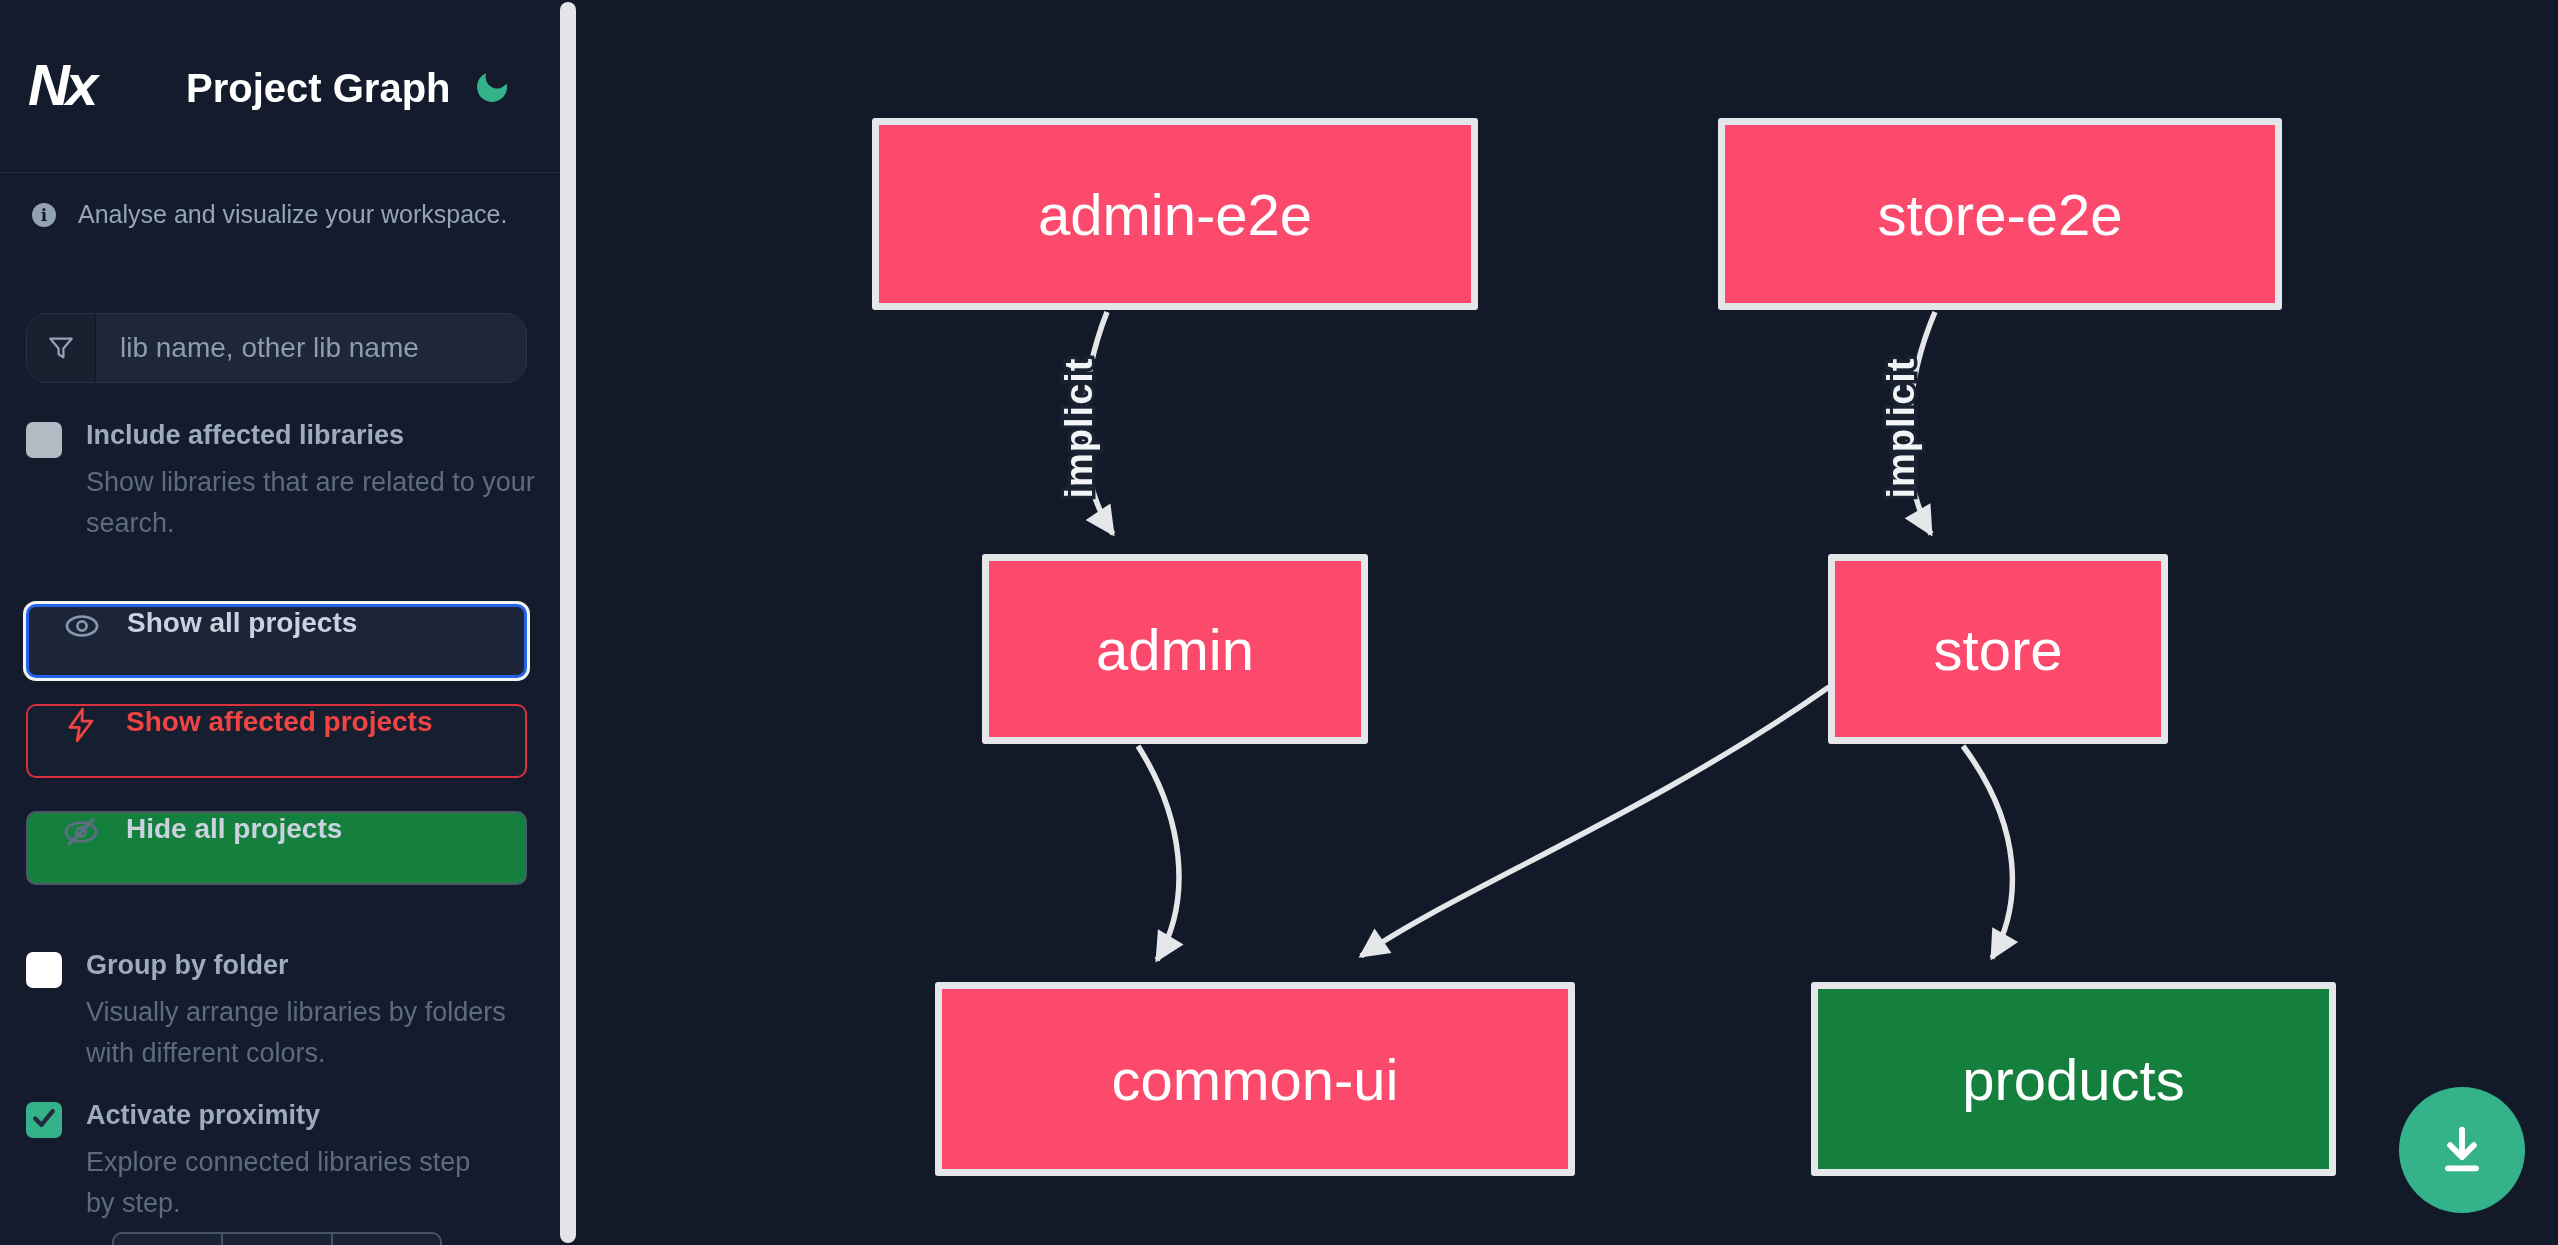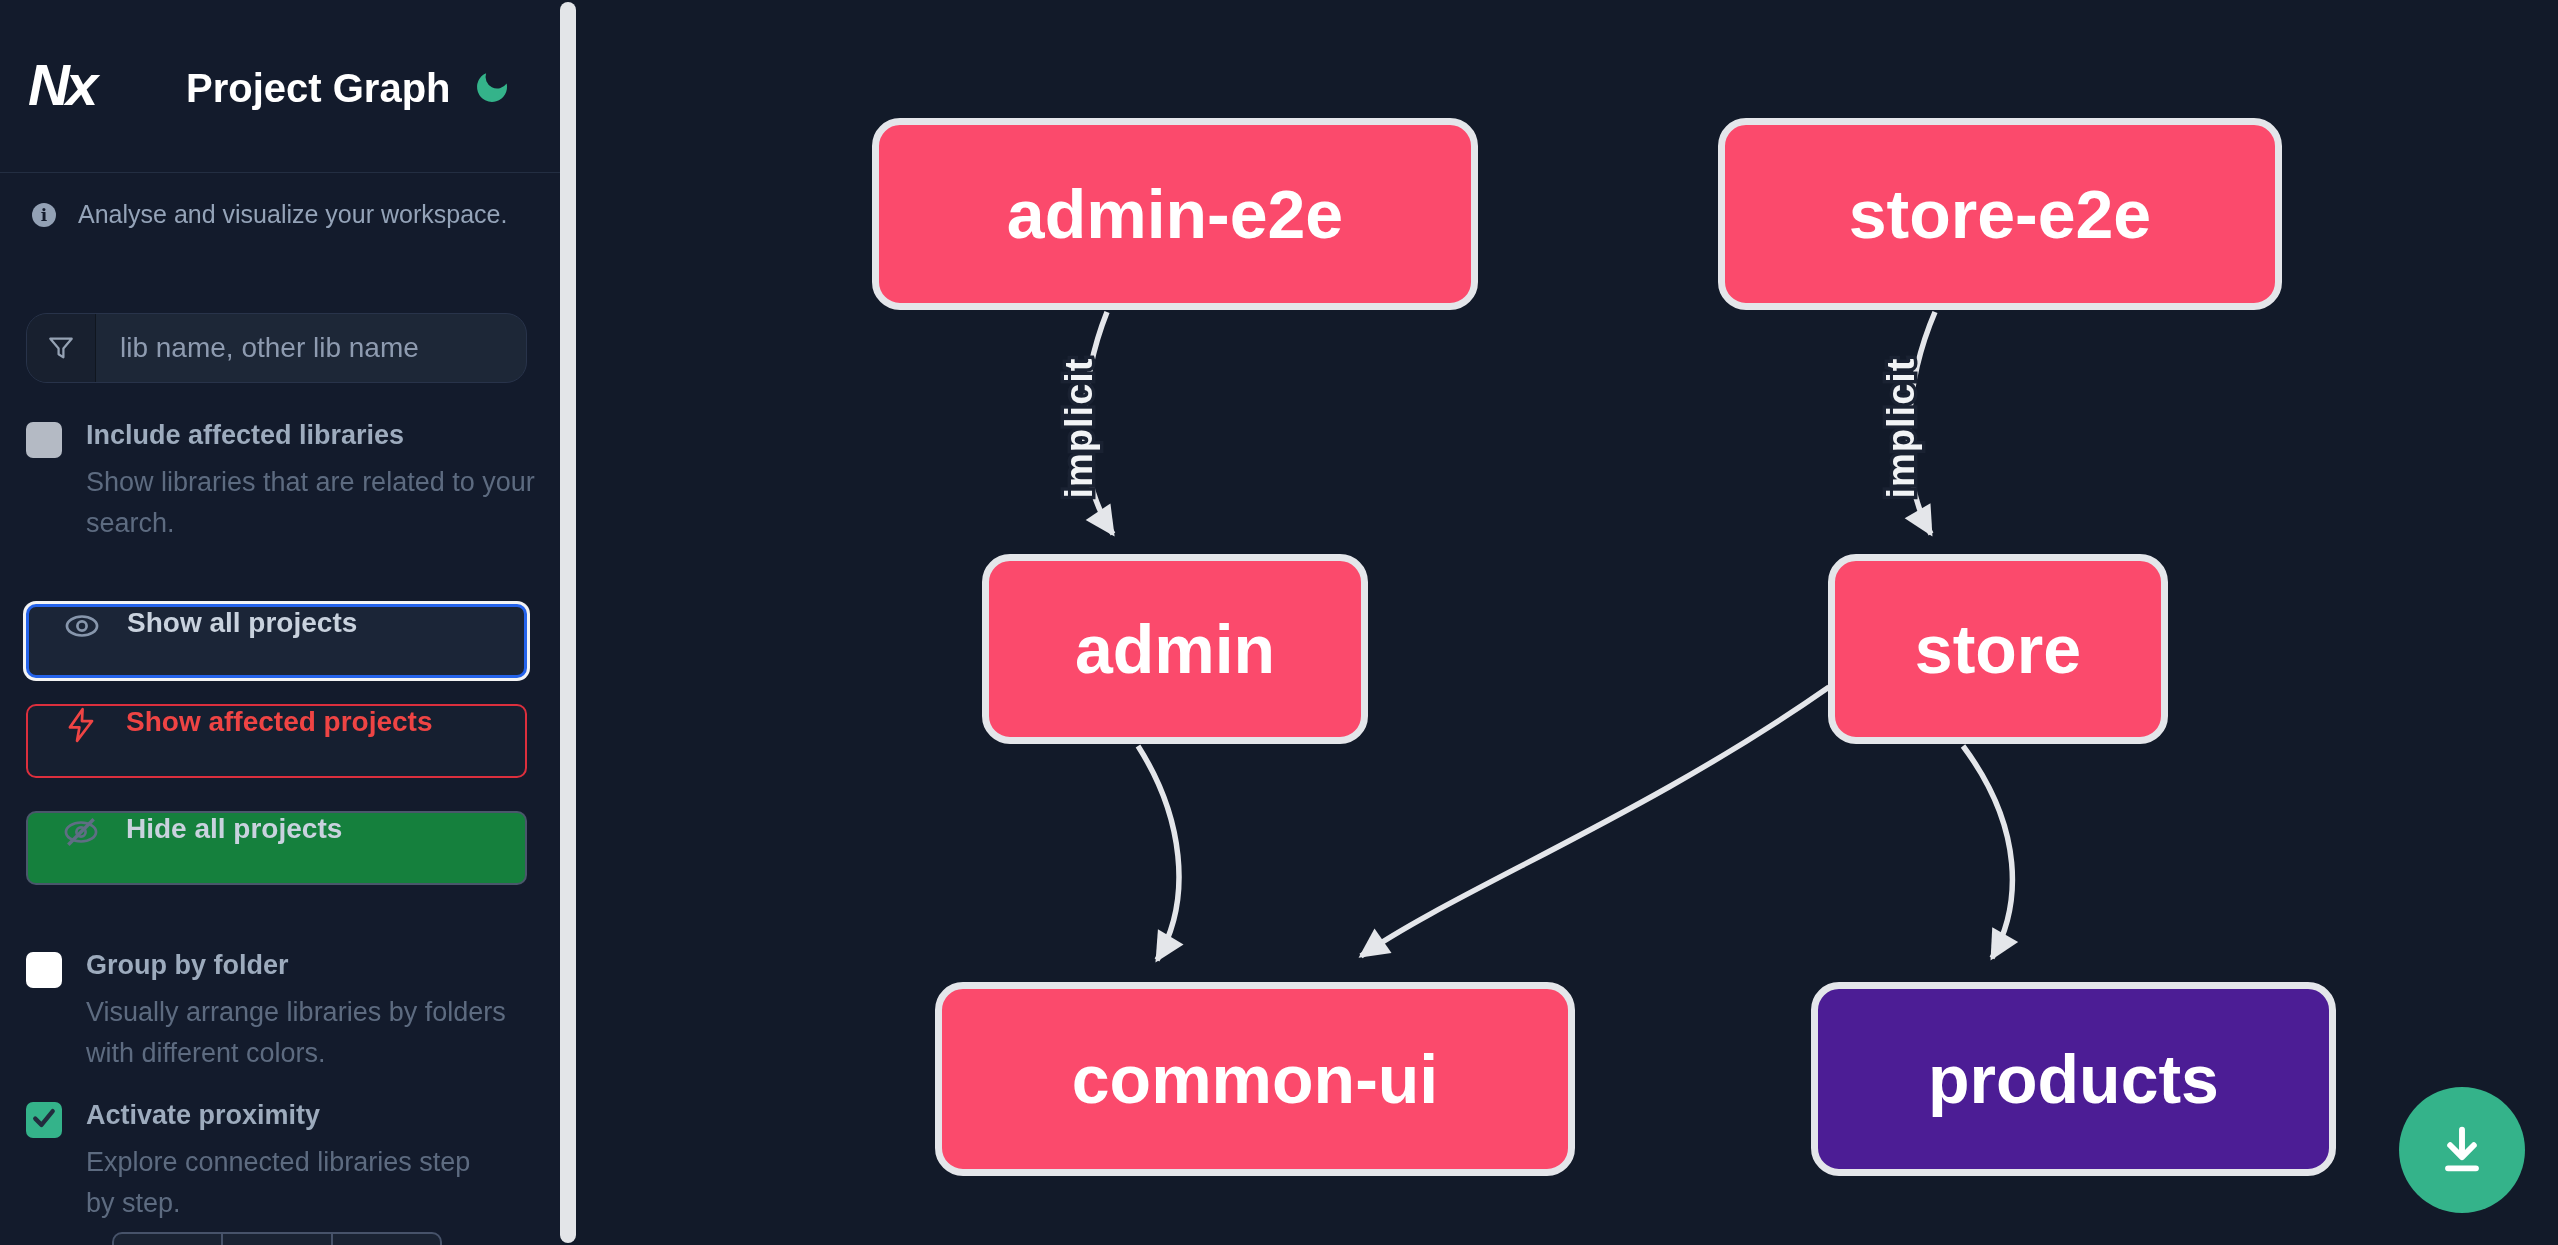--- a/index.html
+++ b/index.html
@@ -61,24 +61,24 @@
   .stepper .seg:last-child { border-right:none; }
 
   .sb-scrollbar { position:absolute; left:560px; top:2px; width:16px; height:1241px;
                   border-radius:8px; background:#e3e5e8; cursor:pointer; }
 
   
   .canvas { position:absolute; left:576px; top:0; width:1982px; height:1245px;
             background:#121a29; }
   .edges-svg { position:absolute; left:0; top:0; }
   .node { position:absolute; display:flex; align-items:center; justify-content:center;
-          border:7px solid #e4e6ea; border-radius:28px; color:#ffffff;
-          font-size:68px; font-weight:700; cursor:pointer; white-space:nowrap; }
+          border:7px solid #e4e6ea; border-radius:3px; color:#ffffff;
+          font-size:58px; font-weight:400; cursor:pointer; white-space:nowrap; }
   .node-pink { background:#fb4a6c; }
-  .node-gray { background:#4c1d95; }
+  .node-gray { background:#15803d; }
 
   .edge-label { font-size:38px; font-weight:700; fill:#f2f4f6;
                 stroke:#1a2232; stroke-width:7px; paint-order:stroke;
                 letter-spacing:1px; }
 
   .download-btn { position:absolute; left:1823px; top:1087px; width:126px; height:126px;
                   border-radius:50%; background:#34b38a; border:none; cursor:pointer;
                   display:flex; align-items:center; justify-content:center; }
 </style>
 </head>

